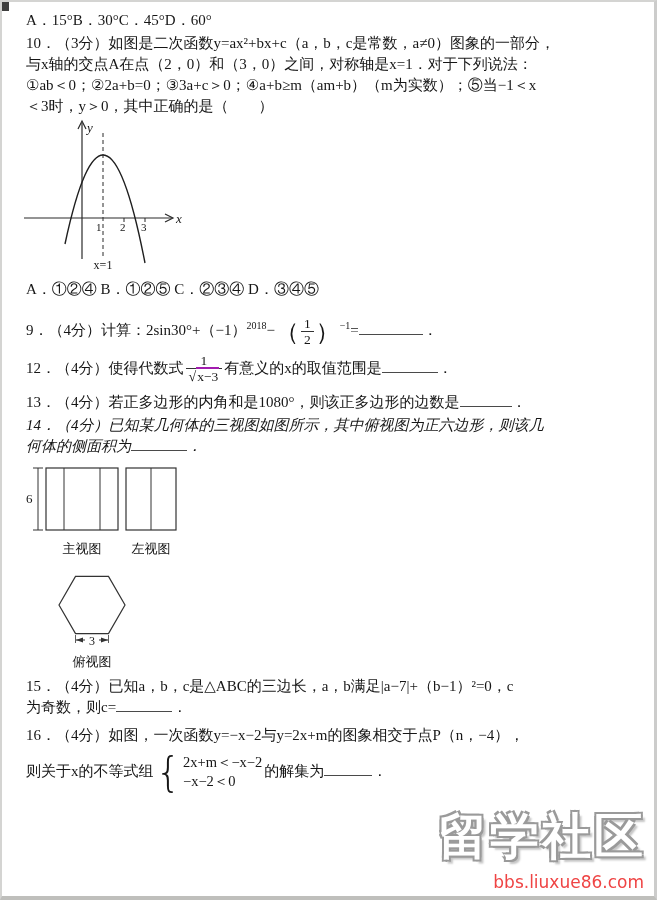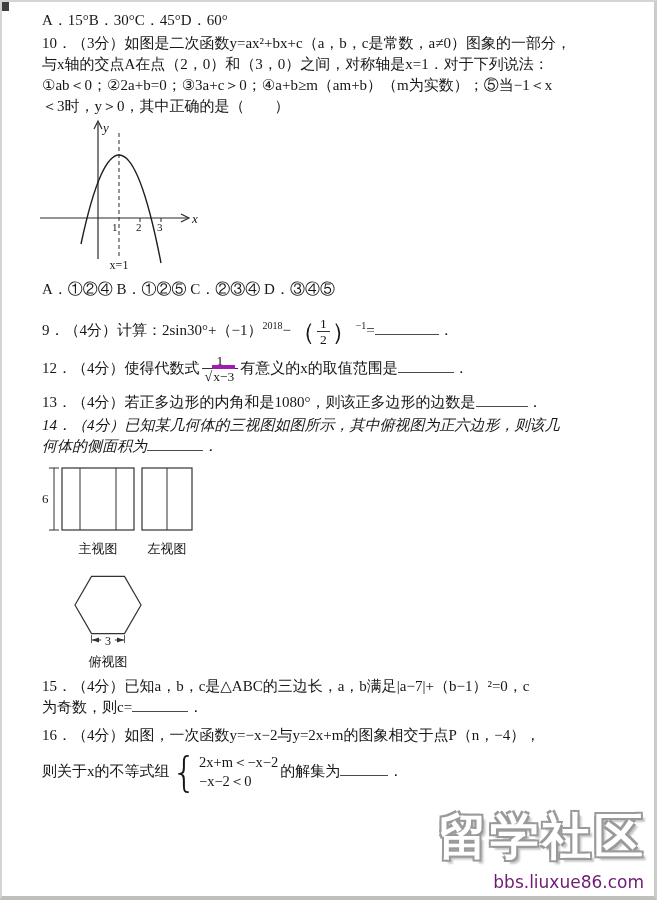--- a/index.html
+++ b/index.html
@@ -5,21 +5,21 @@
   * { box-sizing: border-box; }
   html,body { margin:0; padding:0; }
   body {
     width:657px; height:900px; position:relative; overflow:hidden;
     background:#ffffff; color:#161616;
     font-family:"Liberation Serif","DejaVu Serif",serif;
   }
   .page {
     position:absolute; inset:0;
     border:2px solid #d4d4d2; border-bottom:4px solid #bfbfbc; border-right:3px solid #cccccb;
-    padding:6px 24px 0 40px;
+    padding:6px 24px 0 24px;
   }
   .corner-mark { position:absolute; left:0; top:0; width:7px; height:9px; background:#3f3f3f; }
   .line { margin:0; font-size:15px; line-height:21px; }
   .opts { margin-top:2px; }
   .qblock { margin-top:2px; }
   .fig { display:block; }
   .parabola { margin:2px 0 0 -6px; }
   .options10 { margin-top:8px; }
   .section-header { font-weight:bold; font-size:15.5px; line-height:22px; margin:16px 0 0 -12px; }
   .mathline { margin-top:9px; line-height:34px; white-space:nowrap; }
@@ -29,36 +29,36 @@
   .views { margin:8px 0 0 0; }
   .hexfig { margin:8px 0 0 22px; }
   .q15block { margin-top:6px; }
   .q16line1 { margin-top:7px;font-family:Liberation Serif, serif; }
   .q16line2 { margin-top:2px; line-height:46px; white-space:nowrap; }
   sup { font-size:10px; }
   .frac { display:inline-block; vertical-align:middle; text-align:center; font-size:13.5px; line-height:1.15; margin:0 2px; }
   .frac .num { display:block; padding:0 3px; }
   .frac .den { display:block; border-top:1px solid #333; padding:0 3px; white-space:nowrap; }
   .sqrtsign { font-size:14px; }
-  .rad { border-top:4px solid #a21caf; padding:0 1px; }
+  .rad { border-top:2px solid #a21caf; padding:0 1px; }
   .bigp { font-size:24px; vertical-align:middle; }
   .blank { display:inline-block; border-bottom:1px solid #4a4a4a; height:15px; vertical-align:baseline; }
   .w64{width:64px} .w56{width:56px} .w52{width:52px} .w48{width:48px}
   .sys { display:inline-flex; align-items:center; vertical-align:middle; margin:0 2px; }
   .sys .brace { font-size:40px; font-family:"DejaVu Sans",sans-serif; font-weight:300; line-height:1; margin-right:2px; }
   .sys .rows { display:inline-flex; flex-direction:column; font-size:14.5px; line-height:19px; text-align:left; }
   .wm-title {
     position:absolute; right:8px; bottom:26px;
     font-family:"DejaVu Sans",sans-serif; font-weight:bold;
     font-size:49px; letter-spacing:3px; color:#ffffff;
     text-shadow:-2px -2px 0 #9a9a9a, 2px -2px 0 #9a9a9a, -2px 2px 0 #9a9a9a, 2px 2px 0 #9a9a9a, 4px 4px 2px #c6c6c6;
   }
   .wm-url {
     position:absolute; right:10px; bottom:4px;
-    font-family:"DejaVu Sans",sans-serif; font-size:17px; color:#701a75;
+    font-family:"DejaVu Sans",sans-serif; font-size:17px; color:#ef4444;
   }
   svg text { font-family:"Liberation Serif","DejaVu Serif",serif; fill:#161616; }
 </style>
 </head>
 <body>
 
 <div class="page">
   <div class="corner-mark"></div>
 
   <p class="line opts">A．15°B．30°C．45°D．60°</p>

